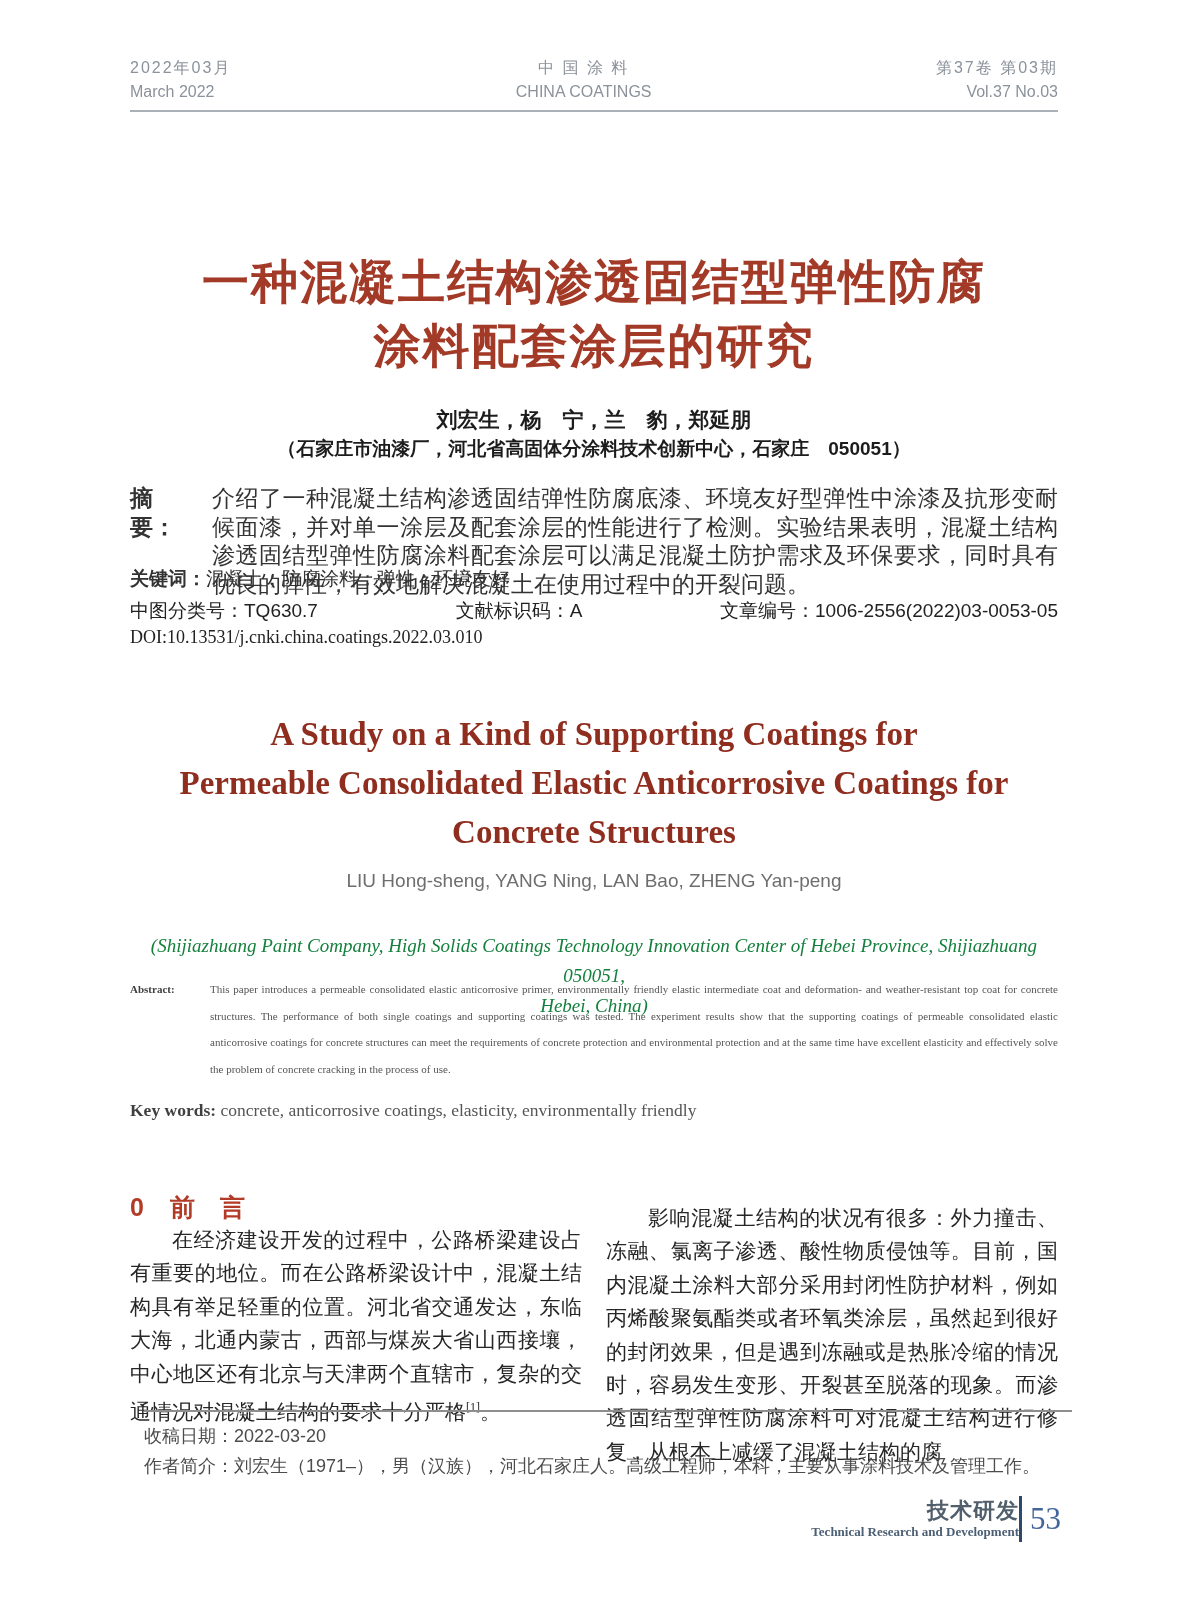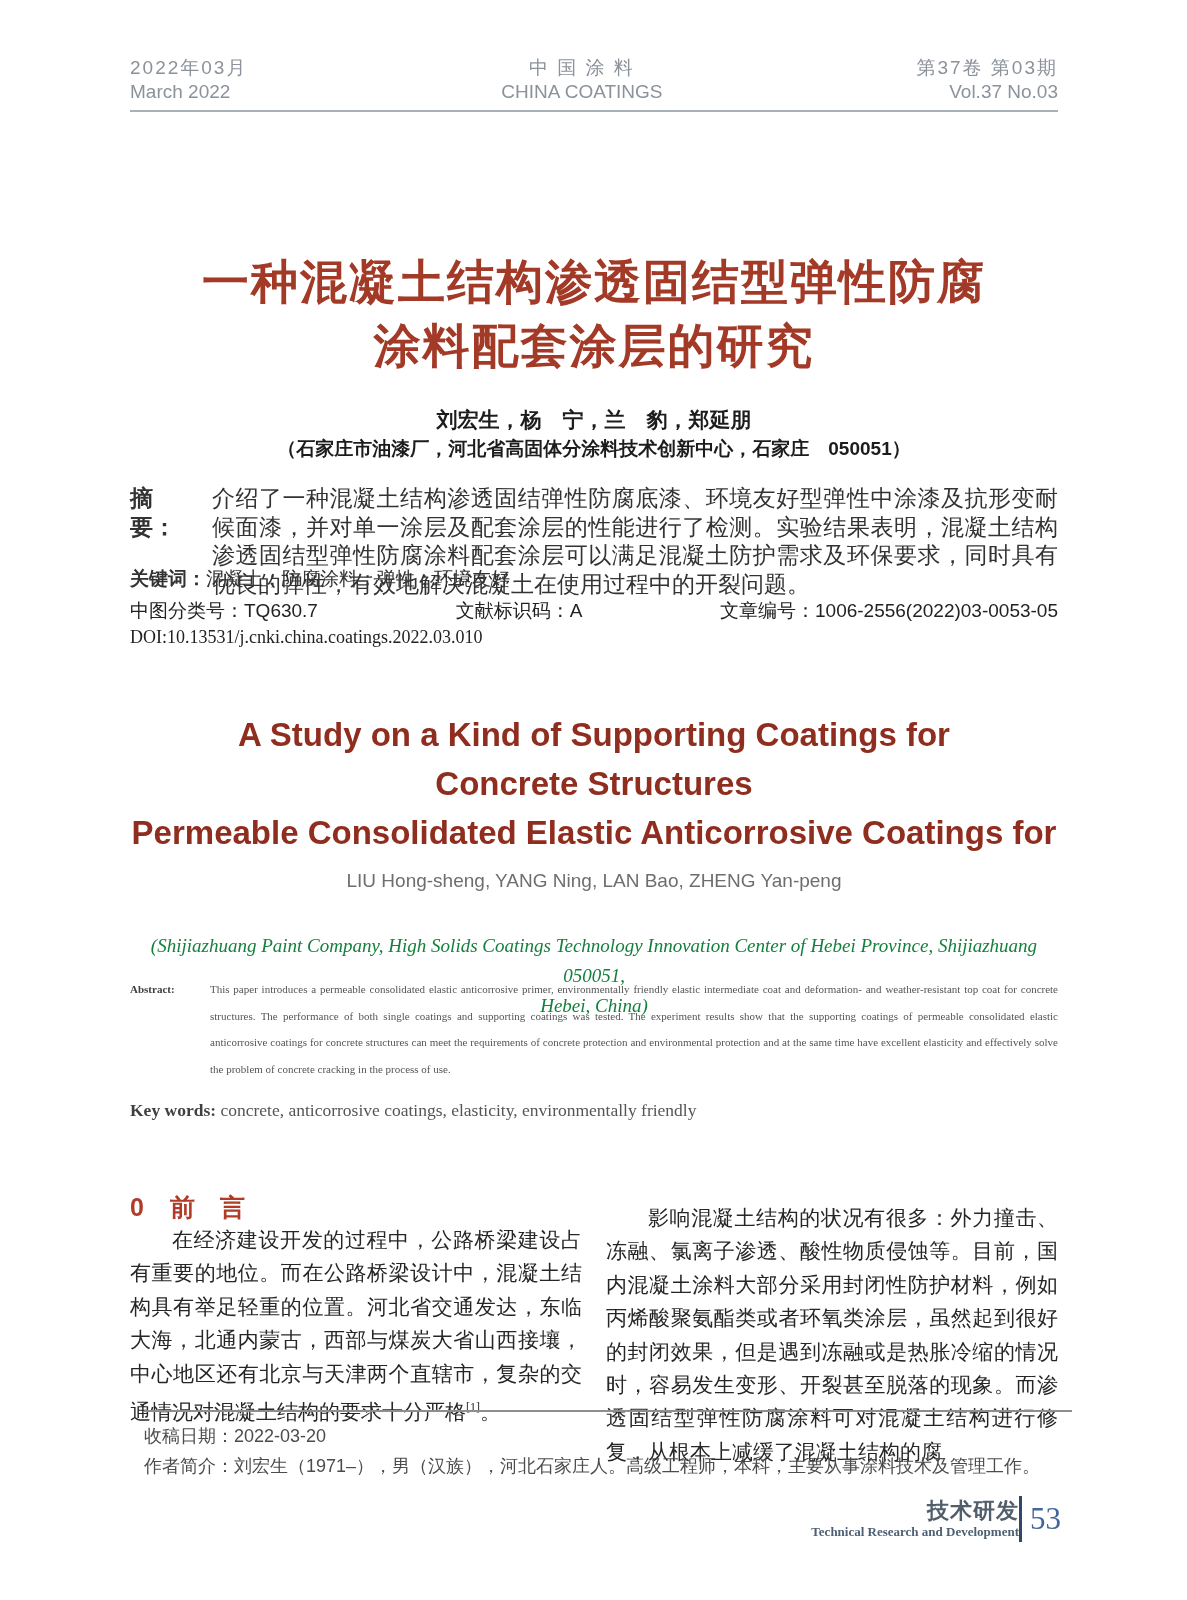--- a/index.html
+++ b/index.html
@@ -6,21 +6,21 @@
   .page{
     position:relative;width:1187px;height:1600px;background:#ffffff;
     margin:0 auto;overflow:hidden;
     font-family:"Liberation Sans",sans-serif;color:#2d2d2d;
   }
   .abs{position:absolute;}
   .content-w{left:130px;width:928px;}
 
   
   .pg-header{top:56px;display:flex;justify-content:space-between;align-items:flex-end;
-    padding-bottom:6px;border-bottom:2px solid #aab0b7;color:#8b929b;font-size:19px;line-height:24px;}
+    padding-bottom:6px;border-bottom:2px solid #aab0b7;color:#8b929b;font-size:16px;line-height:24px;}
   .h-center{text-align:center;}
   .h-right{text-align:right;}
   .h-zh{letter-spacing:2px;}
 
   
   .title-zh{top:250px;text-align:center;color:#a23a27;font-size:47px;font-weight:bold;
     line-height:64px;letter-spacing:2px;}
   .authors-zh{top:406px;text-align:center;font-size:21px;font-weight:bold;color:#1c1c1c;}
   .affil-zh{top:436px;text-align:center;font-size:19px;font-weight:bold;color:#1c1c1c;}
 
@@ -28,21 +28,21 @@
   .abstract-zh{top:484px;display:flex;font-size:23px;line-height:28.5px;color:#333;}
   .abstract-zh .lbl{flex:0 0 82px;font-weight:bold;}
   .abstract-zh .txt{flex:1;text-align:justify;}
   .keywords-zh{top:566px;font-size:19px;color:#333;}
   .keywords-zh .lbl{font-weight:bold;}
 
   .clc-row{top:598px;display:flex;justify-content:space-between;font-size:19px;color:#222;}
   .doi-line{top:627px;font-family:"Liberation Serif",serif;font-size:18px;color:#222;}
 
   
-  .title-en{top:710px;text-align:center;color:#8f2d1f;font-family:Liberation Sans, sans-serif;
+  .title-en{top:710px;text-align:center;color:#8f2d1f;font-family:Liberation Serif, serif;
     font-weight:bold;font-size:33px;line-height:49px;}
   .authors-en{top:870px;text-align:center;font-size:19px;color:#6e6e6e;}
   .affil-en{top:931px;text-align:center;font-family:"Liberation Serif",serif;font-style:italic;
     font-size:19px;line-height:30px;color:#15803d;}
 
   
   .abstract-en{top:976px;display:flex;font-family:"Liberation Serif",serif;font-size:11px;
     line-height:26.5px;color:#555;}
   .abstract-en .lbl{flex:0 0 80px;font-weight:bold;color:#3f3f3f;}
   .abstract-en .txt{flex:1;text-align:justify;}
@@ -111,22 +111,22 @@
   <div class="abs content-w clc-row">
     <span>中图分类号：TQ630.7</span>
     <span>文献标识码：A</span>
     <span>文章编号：1006-2556(2022)03-0053-05</span>
   </div>
 
   <div class="abs content-w doi-line">DOI:10.13531/j.cnki.china.coatings.2022.03.010</div>
 
   <div class="abs content-w title-en">
     <div>A Study on a Kind of Supporting Coatings for</div>
+    <div>Permeable Consolidated Elastic Anticorrosive Coatings for</div>
     <div>Concrete Structures</div>
-    <div>Permeable Consolidated Elastic Anticorrosive Coatings for</div>
   </div>
 
   <div class="abs content-w authors-en">LIU Hong-sheng, YANG Ning, LAN Bao, ZHENG Yan-peng</div>
 
   <div class="abs content-w affil-en">
     <div>(Shijiazhuang Paint Company, High Solids Coatings Technology Innovation Center of Hebei Province, Shijiazhuang 050051,</div>
     <div>Hebei, China)</div>
   </div>
 
   <div class="abs content-w abstract-en">

